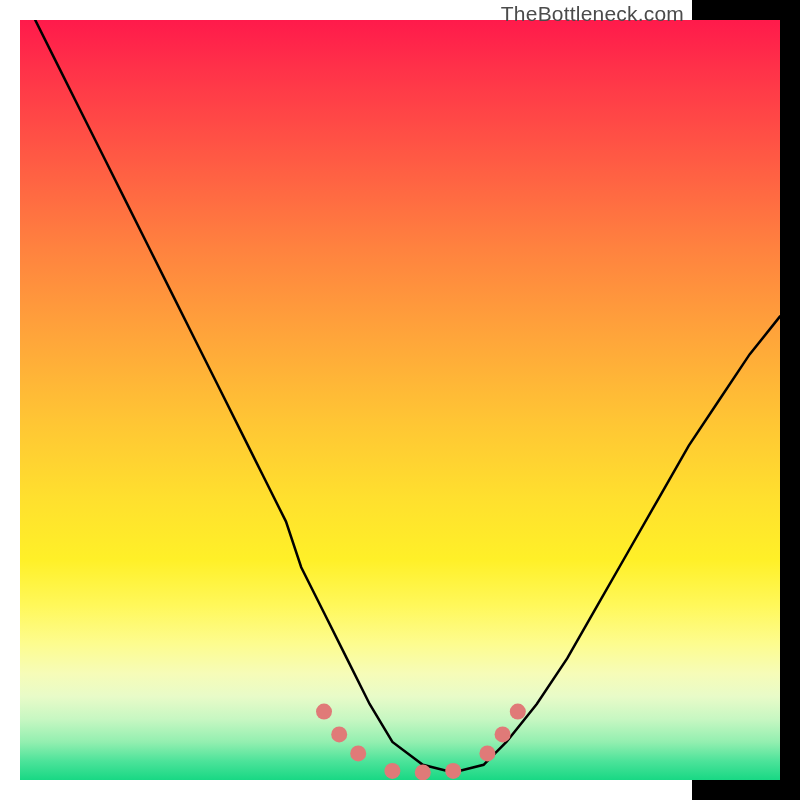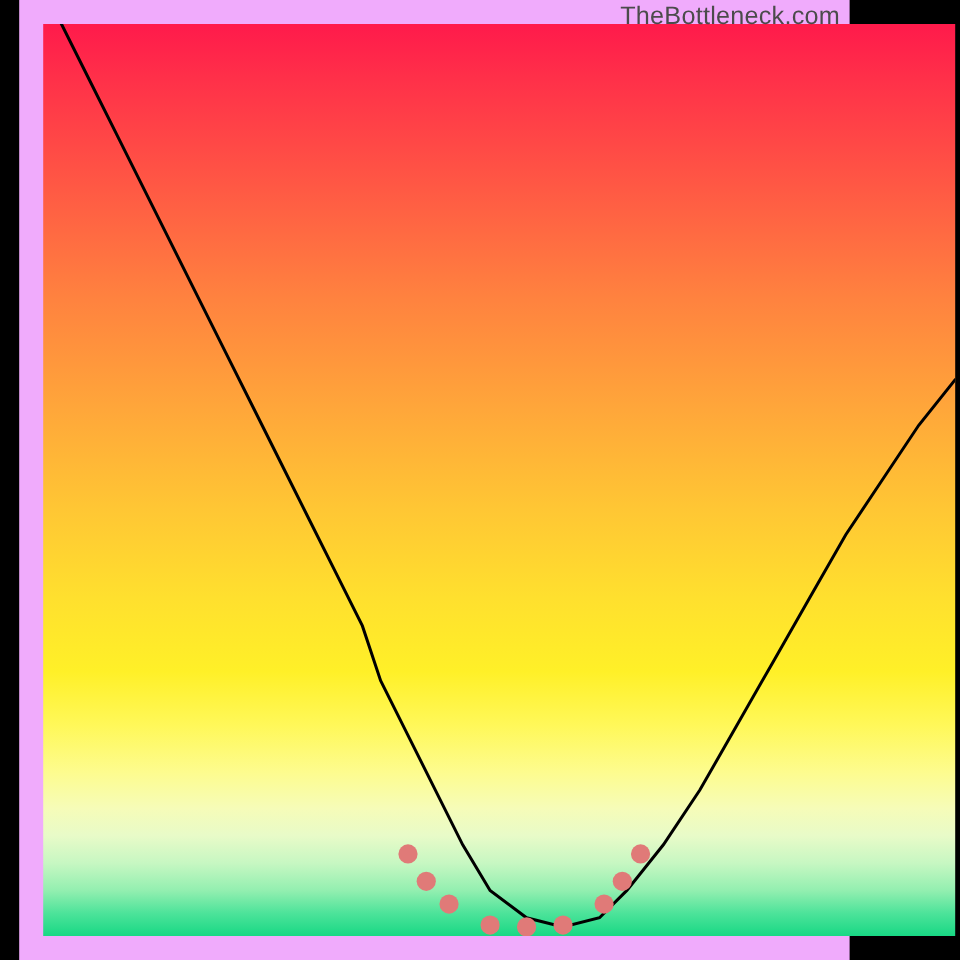--- a/index.html
+++ b/index.html
@@ -6,23 +6,23 @@
     margin: 0;
     padding: 0;
     width: 800px;
     height: 800px;
     overflow: hidden;
     background: #000;
     font-family: Arial, Helvetica, sans-serif;
   }
   .frame {
     position: absolute;
-    left: 16px; top: 0;
+    left: 0; top: 0;
     width: 692px; height: 800px;
-    background: #f0abfc;
+    background: #ffffff;
   }
   .plot {
     position: absolute;
     left: 20px;
     top: 20px;
     width: 760px;
     height: 760px;
     background: linear-gradient(
       to bottom,
       #ff1a4b 0%,

